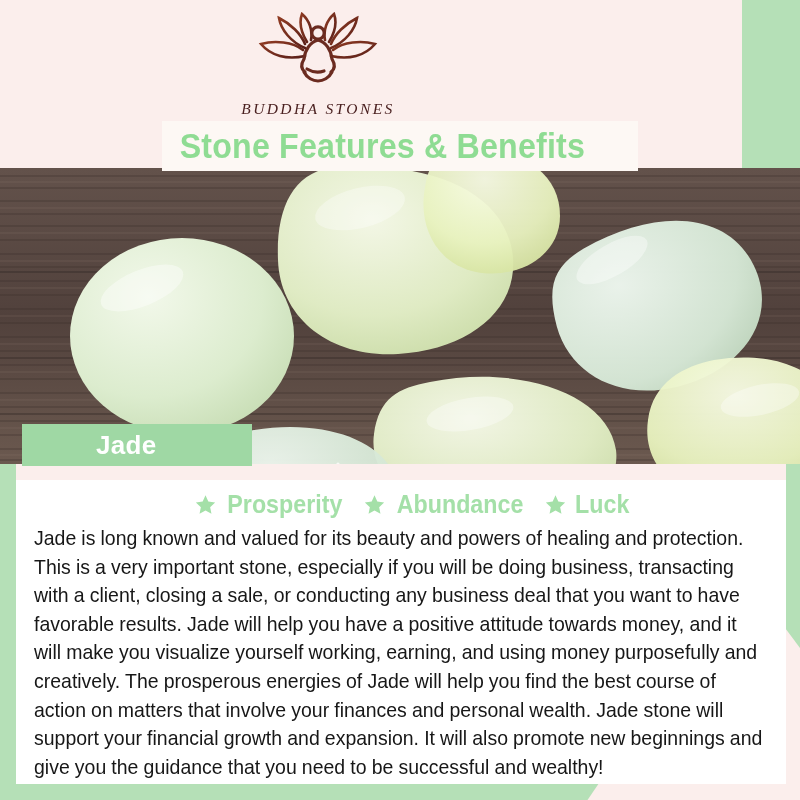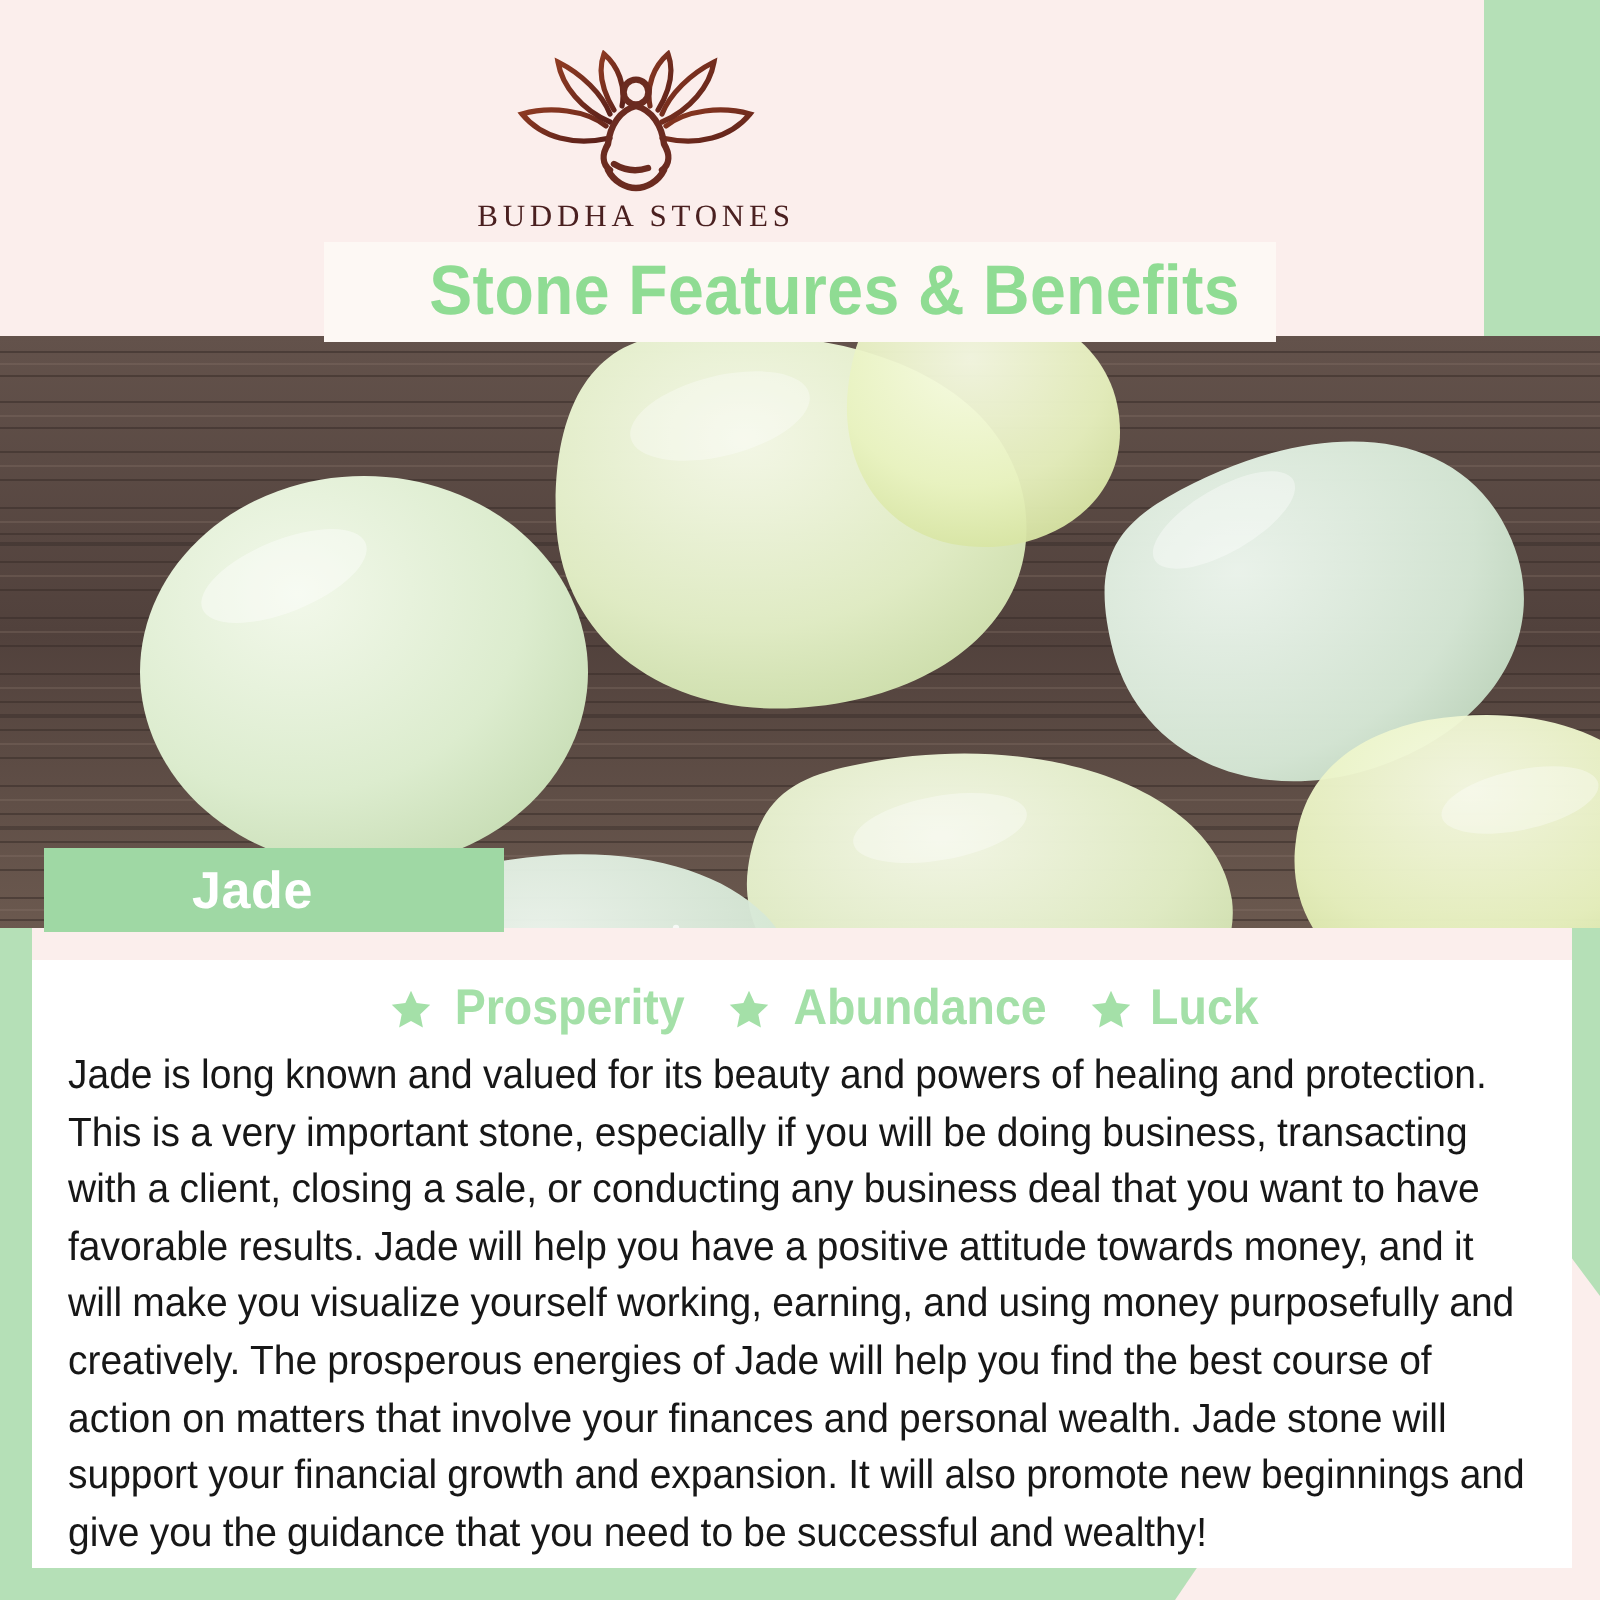--- a/index.html
+++ b/index.html
@@ -56,21 +56,22 @@
   
   .logo-wrap {
     position: absolute;
     left: 0;
     top: 12px;
     width: 636px;
     height: 106px;
     display: flex;
     flex-direction: column;
     align-items: center;
-    justify-content: flex-end;
+    justify-content: space-between;
+    font-style: italic;
   }
   .logo-mark {
     width: 142px;
     height: 74px;
     display: block;
   }
   .logo-text {
     font-family: "Liberation Serif", serif;
     font-size: 15.5px;
     letter-spacing: 2.4px;
@@ -82,21 +83,21 @@
   
   .title-banner {
     position: absolute;
     left: 162px;
     top: 121px;
     width: 476px;
     height: 50px;
     background: #fdf8f4;
     display: flex;
     align-items: center;
-    justify-content: flex-end;
+    justify-content: flex-start;
     z-index: 6;
   }
   .title-text {
     font-family: "Liberation Sans Narrow", "Liberation Sans", sans-serif;
     font-weight: bold;
     font-size: 35px;
     color: #8fdc93;
     letter-spacing: 0.2px;
     transform: scaleX(0.92);
     white-space: nowrap;

